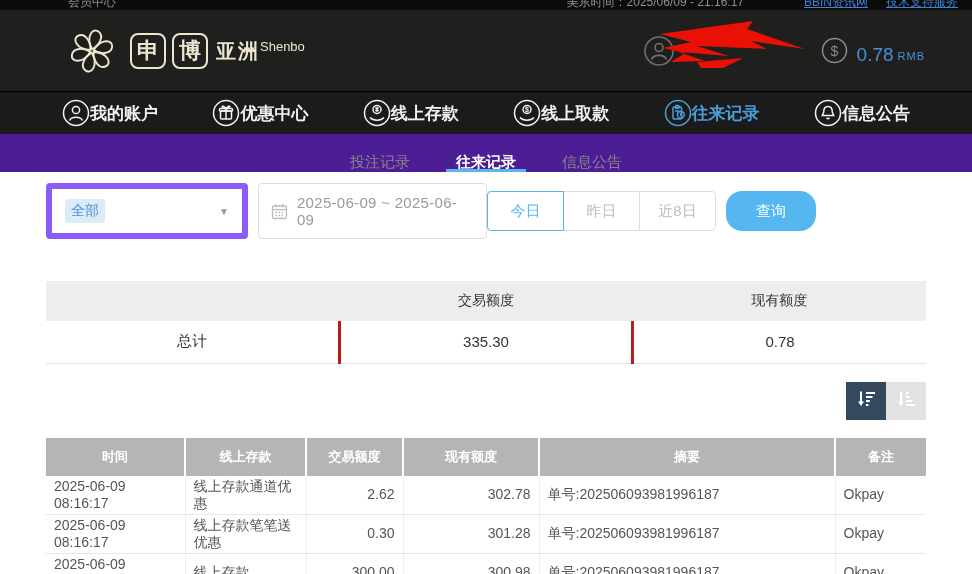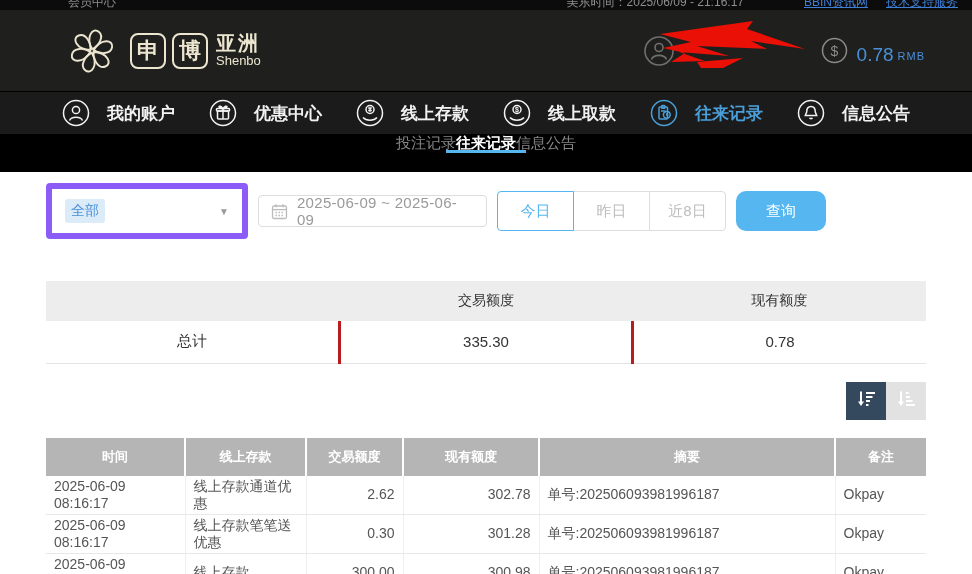--- a/index.html
+++ b/index.html
@@ -15,68 +15,68 @@
   .topbar a { color:#3f7fd6; text-decoration:underline; margin-left:18px; cursor:pointer; }
 
   
   .header { height:81px; background:#1f1f1e; display:flex; align-items:center;
     justify-content:space-between; padding:0 47px 0 64px; }
   .logo { display:flex; align-items:center; color:#ece6d0; }
   .logo-flower { margin-right:10px; }
   .logo-box { width:36px; height:36px; border:2px solid #ece6d0; border-radius:8px;
     display:flex; align-items:center; justify-content:center; font-size:22px;
     font-weight:bold; margin-right:6px; }
-  .logo-text { display:flex; flex-direction:column; line-height:1.1; margin-left:2px; }
+  .logo-text { display:flex; flex-direction:row; line-height:1.1; margin-left:2px; }
   .logo-asia { font-size:20px; font-weight:bold; letter-spacing:2px; }
   .logo-latin { font-size:13px; }
   .header-right { display:flex; align-items:center; }
   .avatar-wrap { position:relative; width:150px; height:40px; display:flex; align-items:center; }
   .scribble { position:absolute; left:14px; top:-13px; z-index:2; }
   .wallet { display:flex; align-items:flex-end; margin-left:28px; }
   .wallet-amount { color:#4a90d9; font-size:19px; margin-left:9px; line-height:1; }
   .wallet-currency { color:#4a90d9; font-size:11px; margin-left:4px; letter-spacing:1px;
     line-height:1; padding-bottom:2px; }
 
   
   .nav { height:43px; background:#1b1b1b; border-top:1px solid #000; display:flex;
     align-items:center; justify-content:space-between; padding:0 62px; }
-  .nav-item { display:flex; align-items:center; gap:17px; color:#f2f2f2; font-size:17px;
+  .nav-item { display:flex; align-items:center; gap:0; color:#f2f2f2; font-size:17px;
     font-weight:bold; cursor:pointer; }
   .nav-item.active { color:#4a9fd8; }
   .nav-item svg { display:block; }
 
   
-  .subnav { height:38px; background:#000000; display:flex; justify-content:center;
-    align-items:flex-start; }
+  .subnav { height:38px; background:#4c1d95; display:flex; justify-content:center;
+    align-items:flex-end; gap:46px; }
   .subnav-tab { color:#878787; font-size:15px; display:flex; align-items:center;
     position:relative; cursor:pointer; }
   .subnav-tab.active { color:#fff; font-weight:bold; }
   .subnav-tab.active::after { content:""; position:absolute; left:-10px; right:-10px;
     bottom:0; height:3px; background:#55b6f0; }
 
   
   .content { padding:11px 46px 0; }
   .filter-row { display:flex; align-items:center; }
   .type-select { width:202px; height:56px; border:6px solid #8b5cf6; border-radius:4px;
     background:#fff; display:flex; align-items:center; justify-content:space-between;
     padding:0 13px; cursor:pointer; }
   .chip { background:#dcebf8; color:#4a90d9; font-size:14px; padding:3px 6px; border-radius:3px; }
   .caret { color:#999; font-size:10px; }
-  .date-input { margin-left:10px; width:229px; height:32px; border:1px solid #ddd;
+  .date-input { margin-left:10px; width:229px; height:56px; border:1px solid #ddd;
     border-radius:4px; display:flex; align-items:center; padding:0 12px; cursor:pointer; }
   .date-text { color:#9a9a9a; font-size:15px; margin-left:9px; letter-spacing:.3px; }
-  .quick-group { margin-left:10px; display:flex; }
+  .quick-group { display:flex; }
   .quick-btn { width:77px; height:40px; background:#fff; border:1px solid #ddd;
     color:#bdbdbd; font-size:15px; cursor:pointer; margin-left:-1px; position:relative;
     font-family:inherit; }
   .quick-btn:first-child { border-radius:4px 0 0 4px; margin-left:0; }
   .quick-btn:last-child { border-radius:0 4px 4px 0; }
   .quick-btn.active { color:#55b6f0; border-color:#55b6f0; z-index:1; }
   .search-btn { margin-left:10px; width:90px; height:40px; background:#55b6f0; border:none;
-    border-radius:10px; color:#fff; font-size:15px; cursor:pointer; font-family:inherit; }
+    border-radius:16px; color:#fff; font-size:15px; cursor:pointer; font-family:inherit; }
 
   
   .summary-table { width:100%; border-collapse:collapse; margin-top:42px; table-layout:fixed; }
   .summary-table th { background:#ededed; height:40px; font-size:14px; font-weight:normal;
     color:#333; text-align:center; }
   .summary-table td { height:42px; text-align:center; font-size:15px; color:#333;
     border-bottom:1px solid #e3e3e3; }
   .summary-table td + td { border-left:3px solid #b91c1c; }
 
   

